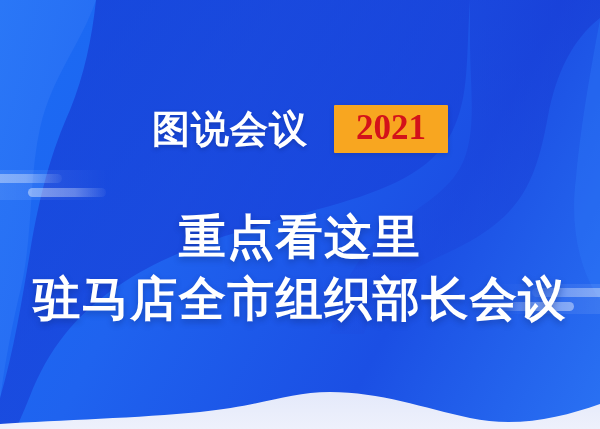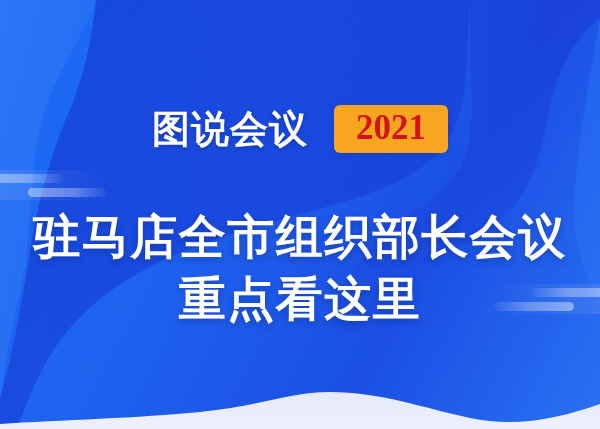--- a/index.html
+++ b/index.html
@@ -113,21 +113,21 @@
     color: #ffffff;
     font-size: 38px;
     line-height: 42px;
     font-weight: bold;
     letter-spacing: 1px;
     text-shadow: 0 2px 4px rgba(8,28,90,0.30);
     white-space: nowrap;
   }
   .year-badge {
     background: #f8a620;
-    border-radius: 6px;
+    border-radius: 1px;
     padding: 4px 22px 6px 22px;
     display: flex;
     align-items: center;
     justify-content: center;
     box-shadow: 0 2px 5px rgba(8,28,90,0.20);
   }
   .year-text {
     color: #d3121a;
     font-family: "Liberation Serif", "DejaVu Serif", serif;
     font-size: 35px;
@@ -205,17 +205,17 @@
   </div>
 
   <div class="kicker-row">
     <span class="kicker-text">图说会议</span>
     <span class="year-badge">
       <span class="year-text">2021</span>
     </span>
   </div>
 
   <div class="headline">
+    <div class="headline-line">重点看这里</div>
     <div class="headline-line">驻马店全市组织部长会议</div>
-    <div class="headline-line">重点看这里</div>
   </div>
 
 </div>
 
 </body></html>

